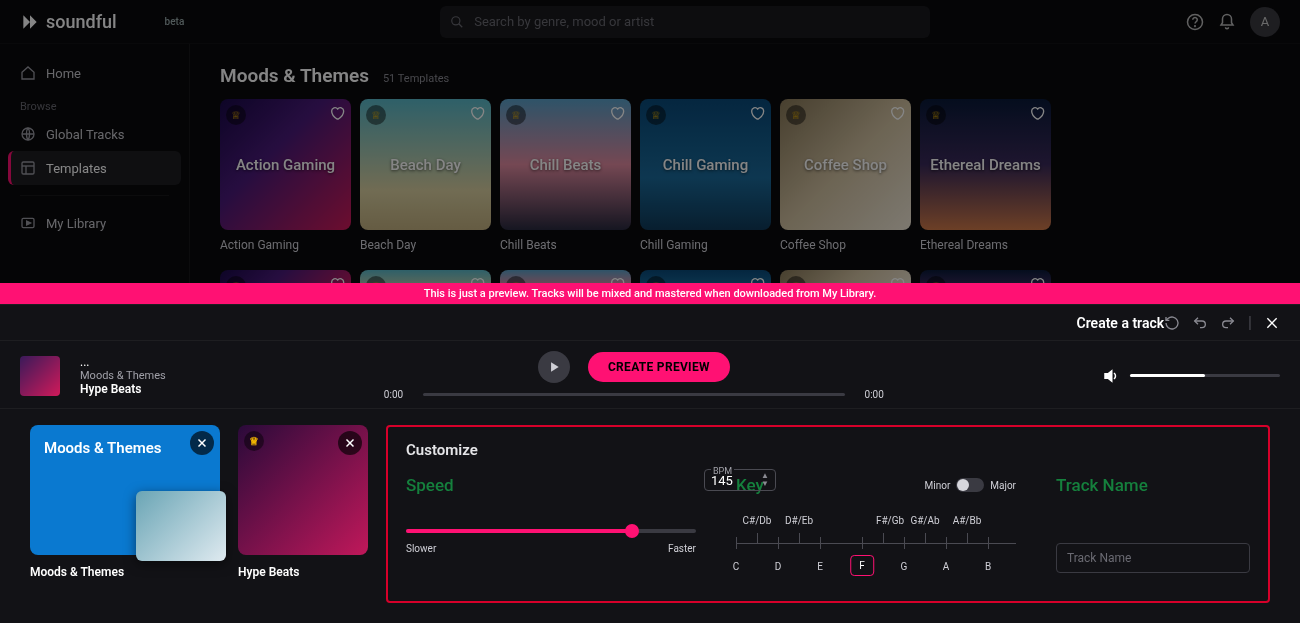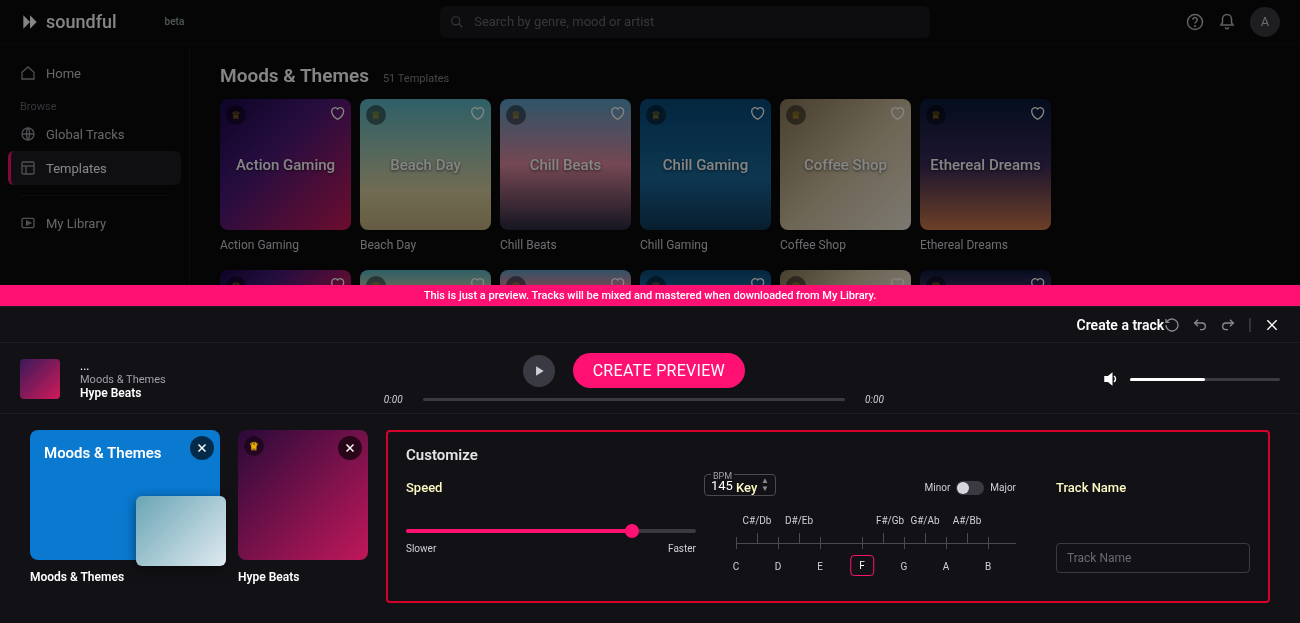--- a/index.html
+++ b/index.html
@@ -51,43 +51,43 @@
   .cp-title { font-size:14px; font-weight:600; color:#fff; }
   .cp-header-actions { display:flex; align-items:center; gap:12px; color:#8a8a92; }
   .cp-body { display:flex; align-items:center; padding:10px 20px 8px; gap:20px; border-bottom:1px solid rgba(255,255,255,0.05); }
   .track-thumb { width:40px; height:40px; border-radius:4px; background:linear-gradient(135deg,#3a1a5a,#d01a5a); }
   .track-meta .ellipsis { font-size:12px; color:#fff; }
   .track-meta .cat  { font-size:11px; color:#a0a0a8; }
   .track-meta .name { font-size:12px; color:#fff; font-weight:600; }
   .player { flex:1; display:flex; flex-direction:column; align-items:center; gap:6px;}
   .player-top { display:flex; align-items:center; gap:18px; }
   .play-btn { width:32px; height:32px; border-radius:50%; background:#3a3a42; display:flex; align-items:center; justify-content:center; cursor:pointer; }
-  .create-preview { background:#ff1173; color:#ffffff; border:none; border-radius:20px; padding:8px 20px; font-size:16px; font-weight:400; letter-spacing:0.3px; cursor:pointer; }
-  .player-bar { display:flex; align-items:center; gap:20px; width:500px;font-style:italic; }
+  .create-preview { background:#ff1173; color:#000000; border:none; border-radius:20px; padding:8px 20px; font-size:12px; font-weight:700; letter-spacing:0.3px; cursor:pointer; }
+  .player-bar { display:flex; align-items:center; gap:20px; width:500px; }
   .time { font-size:10px; color:#cfcfd6; }
   .track-progress { flex:1; height:3px; background:#3a3a42; border-radius:2px; }
   .vol { display:flex; align-items:center; gap:10px; }
   .vol-bar { width:150px; height:3px; background:#3a3a42; border-radius:2px; position:relative; }
   .vol-bar::before { content:''; position:absolute; left:0; top:0; width:50%; height:100%; background:#fff; border-radius:2px; }
 
   
   .bottom-row { display:flex; gap:18px; padding:16px 30px 20px; }
   .stack-card { position:relative; width:190px; }
   .stack-thumb { width:190px; height:130px; border-radius:8px; background:#0a79d0; position:relative; display:flex; align-items:flex-start; padding:14px; color:#fff; font-size:15px; font-weight:600; overflow:visible; }
   .stack-thumb.dark { background:linear-gradient(135deg,#2a0a3a,#c0185a); }
   .stack-inset { position:absolute; right:-6px; bottom:-6px; width:90px; height:70px; border-radius:6px; background:linear-gradient(135deg,#6aa5b5,#dfeaf0); box-shadow:0 3px 12px rgba(0,0,0,0.5); }
   .x-badge { position:absolute; top:6px; right:6px; width:24px; height:24px; border-radius:50%; background:rgba(0,0,0,0.65); display:flex; align-items:center; justify-content:center; color:#fff; cursor:pointer; }
   .stack-label { font-size:12px; color:#fff; margin-top:10px; font-weight:600; }
 
   
   .customize { flex:1; border:2px solid #d6002a; border-radius:4px; padding:14px 18px 18px; position:relative; }
   .customize h3 { font-size:15px; font-weight:600; margin-bottom:16px; }
   .cust-row { display:flex; gap:40px; }
   .speed-col { width:290px; }
-  .field-label { font-size:13px; color:#fef9c3; font-weight:500; margin-bottom:14px; display:block; }
+  .field-label { font-size:17px; color:#15803d; font-weight:500; margin-bottom:14px; display:block; }
   .bpm-box { position:absolute; top:42px; left:316px; border:1px solid #4a4a52; border-radius:4px; padding:2px 6px; width:72px; display:flex; align-items:center; justify-content:space-between; }
   .bpm-lbl { font-size:9px; color:#a0a0a8; position:absolute; top:-4px; left:6px; background:#121216; padding:0 2px; }
   .bpm-val { font-size:13px; color:#fff; }
   .bpm-arrows { display:flex; flex-direction:column; gap:0; color:#8a8a92; font-size:8px; line-height:8px; }
   .speed-slider { width:290px; height:4px; background:#3a3a42; border-radius:2px; position:relative; margin-top:34px;}
   .speed-fill { position:absolute; left:0; top:0; width:78%; height:100%; background:#ff1173; border-radius:2px;}
   .speed-knob { position:absolute; left:78%; top:50%; width:14px; height:14px; border-radius:50%; background:#ff1173; transform:translate(-50%,-50%); }
   .speed-lbls { display:flex; justify-content:space-between; font-size:10px; color:#cfcfd6; margin-top:10px; }
 
   .key-col { flex:0 0 auto; width:280px;text-align:right; }

